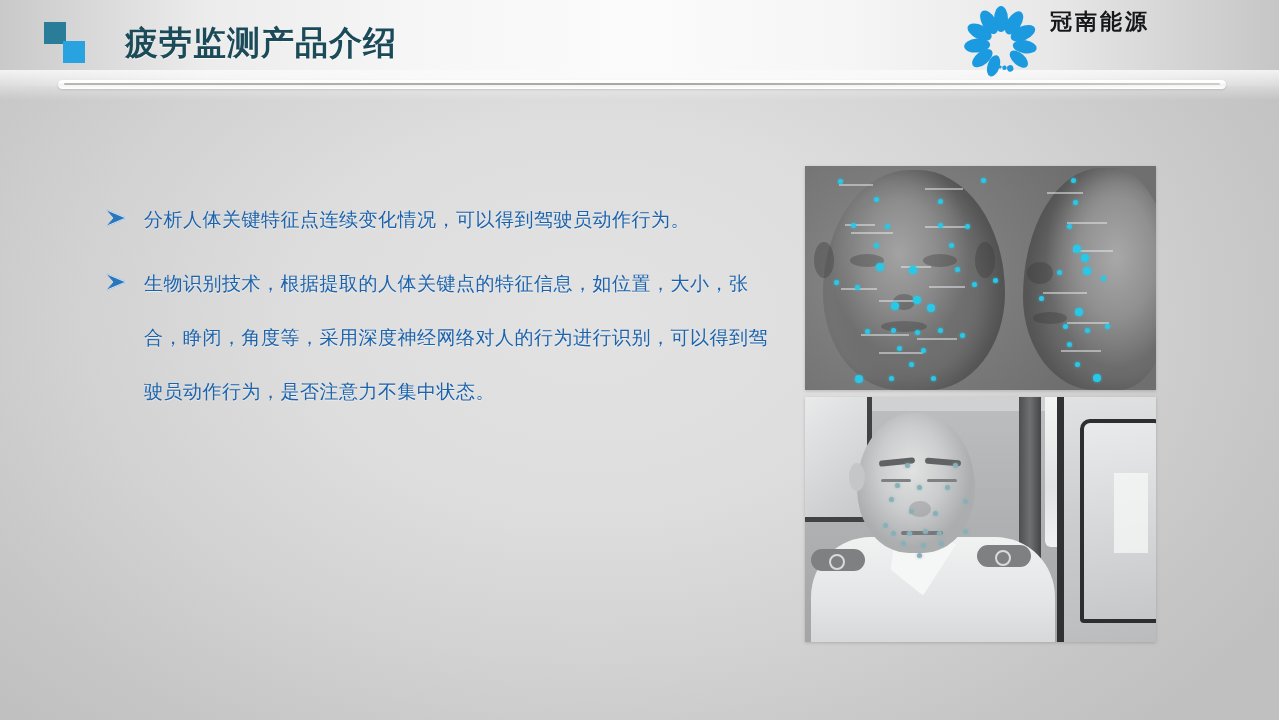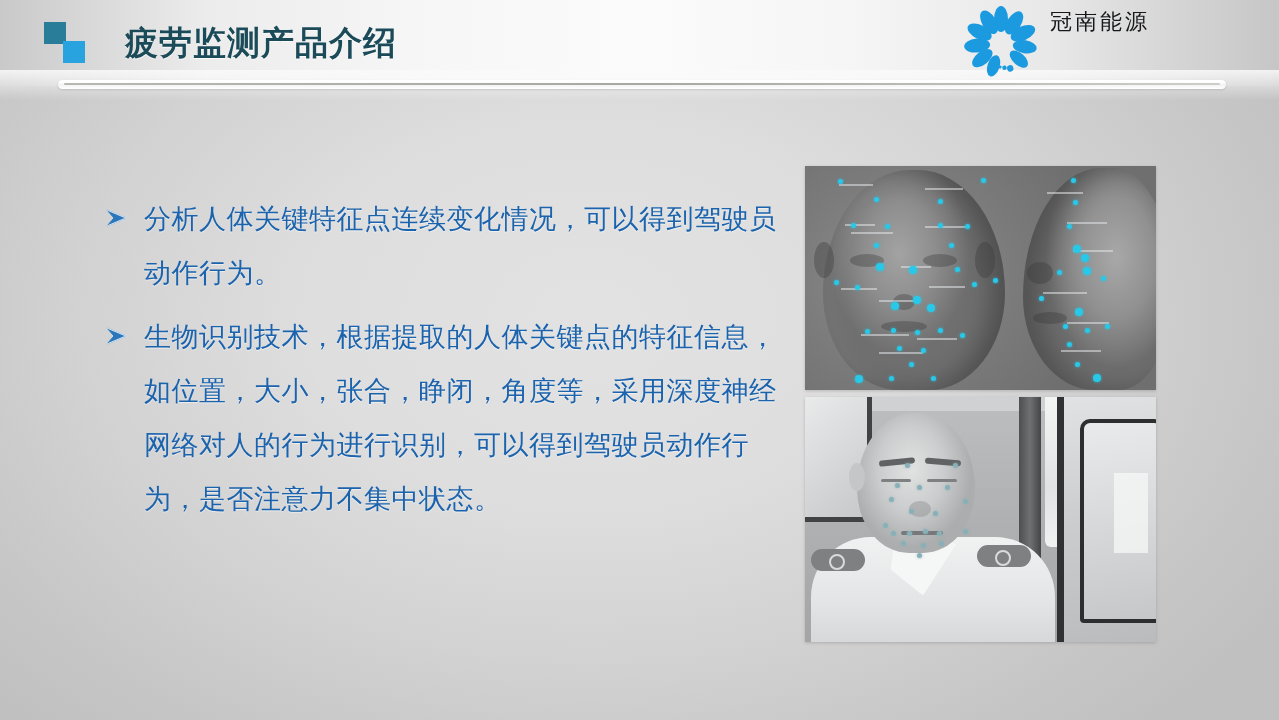--- a/index.html
+++ b/index.html
@@ -103,21 +103,21 @@
   .logo-word {
     font-size: 37px;
     font-weight: bold;
     color: #16181a;
     letter-spacing: -1.5px;
     line-height: 38px;
     font-family: "DejaVu Sans", "Liberation Sans", sans-serif;
   }
   .logo-sub {
     font-size: 22px;
-    font-weight: normal;
+    font-weight: bold;
     color: #16181a;
     letter-spacing: 3px;
     line-height: 26px;
     margin-top: 2px;
   }
 
   
   .slide-title {
     position: absolute;
     left: 0; top: 92px;
@@ -145,21 +145,21 @@
   }
   .bullets {
     margin: 0;
     padding: 0;
     list-style: none;
   }
   .bullet {
     position: relative;
     padding-left: 48px;
     margin-bottom: 10px;
-    font-size: 27px;
+    font-size: 19px;
     color: #1c63ad;
     line-height: 54px;
     letter-spacing: 0.5px;
     text-shadow: 0 1px 1px rgba(255,255,255,0.6);
   }
   .bullet-marker {
     position: absolute;
     left: 10px; top: 0;
     width: 30px; height: 54px;
     line-height: 54px;

